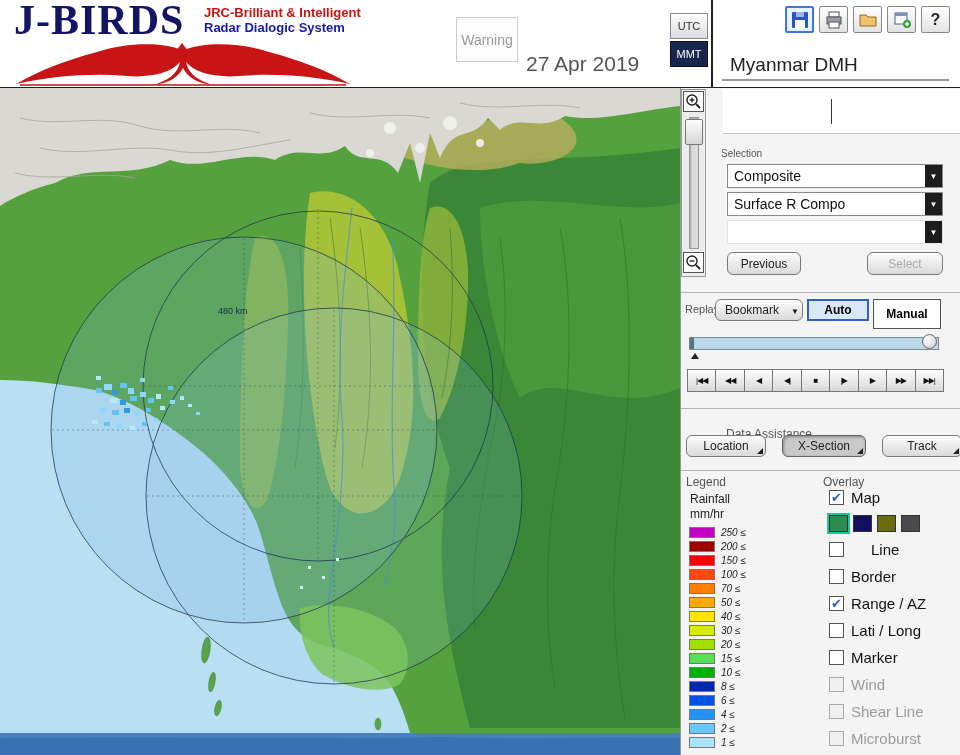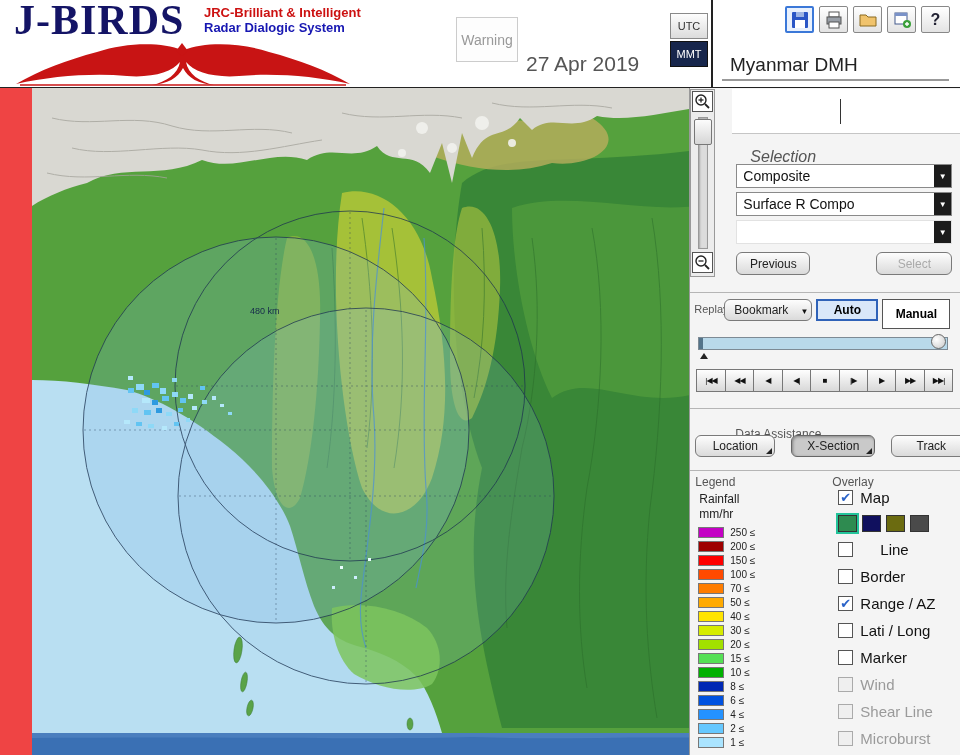--- a/index.html
+++ b/index.html
@@ -1,17 +1,17 @@
 <!DOCTYPE html>
 <html><head>
 <meta charset="utf-8">
 <style>
   * { margin:0; padding:0; box-sizing:border-box; }
   body { font-family:"Liberation Sans", sans-serif; background:#888; }
-  .app { position:relative; width:960px; height:755px; background:#ef4444; overflow:hidden;padding-left:16px; }
+  .app { position:relative; width:960px; height:755px; background:#15803d; overflow:hidden;padding-left:16px; }
 
   
   .header { position:absolute; left:0; top:0; width:960px; height:88px; background:#fff; border-bottom:1px solid #222; }
   .logo { position:absolute; left:8px; top:0; width:380px; height:86px; }
   .logo-title { position:absolute; left:6px; top:-4px; font-family:"Liberation Serif", serif; font-weight:bold; font-size:42px; color:#141466; letter-spacing:1px; }
   .logo-sub { position:absolute; left:196px; top:6px; line-height:1.15; font-weight:bold; font-size:13px; white-space:nowrap; }
   .logo-sub .l1 { color:#cc1111; }
   .logo-sub .l2 { color:#1717b2; }
   .eagle { position:absolute; left:4px; top:40px; }
 
@@ -28,40 +28,40 @@
   .toolbar { position:absolute; right:10px; top:6px; display:flex; gap:5px; }
   .tool-btn { width:29px; height:27px; background:linear-gradient(#ffffff,#e3e3e3); border:1px solid #888; border-radius:2px;
     display:flex; align-items:center; justify-content:center; }
   .tool-btn.sel { border:2px solid #3b78d8; background:#e9f1fd; }
   .help-glyph { font-size:16px; font-weight:bold; color:#223; }
   .station { position:absolute; left:722px; top:50px; width:227px; height:31px; background:#fff; border-bottom:2px solid #999;
     font-size:19px; color:#222; display:flex; align-items:center; padding-left:8px; }
 
   
   .mainbody { position:absolute; left:0; top:88px; width:960px; height:667px; display:flex; }
-  .map-area { position:relative; width:680px; height:667px; background:#55a13d; overflow:hidden;margin-left:32px; }
+  .map-area { position:relative; width:680px; height:667px; background:#55a13d; overflow:hidden; }
   .map-area svg { display:block; }
 
   .side { position:relative; width:280px; height:667px; background:#f4f4f4; overflow:hidden; border-left:1px solid #999; }
 
   
   .zoomcol { position:absolute; left:0; top:1px; width:25px; height:188px; background:#ececec; border:1px solid #999; }
   .zoom-btn { position:absolute; left:1px; width:21px; height:21px; background:#fff; border:1px solid #555;
     display:flex; align-items:center; justify-content:center; }
   .zoom-in { top:1px; } .zoom-out { top:162px; }
   .zoom-track { position:absolute; left:7px; top:27px; width:10px; height:132px; background:#dcdcdc;
     border:1px solid #999; box-shadow:inset 1px 1px 2px rgba(0,0,0,.25); }
   .zoom-thumb { position:absolute; left:3px; top:29px; width:18px; height:26px;
     background:linear-gradient(#fcfcfc,#d6d6d6); border:1px solid #777; border-radius:2px; }
 
   
   .textbox { position:absolute; left:42px; top:1px; width:237px; height:45px; background:#fff; border-bottom:1px solid #c5c5c5; }
   .caret { position:absolute; left:108px; top:10px; width:1px; height:25px; background:#333; animation:blink 1s steps(1) infinite; }
   @keyframes blink { 50% { opacity:0; } }
-  .sel-label { position:absolute; left:60px; top:60px; font-size:16px; color:#555;font-style:italic; }
+  .sel-label { position:absolute; left:40px; top:60px; font-size:10px; color:#555; }
   .dd { position:absolute; left:46px; width:216px; height:24px; background:#fff; border:1px solid #8a8a8a; }
   .dd.noborder { border-color:#e2e2e2; }
   .dd-text { position:absolute; left:6px; top:3px; font-size:14px; color:#111; white-space:nowrap; }
   .dd-arrow { position:absolute; right:0; top:0; width:17px; height:22px; background:#1c1c1c; color:#fff; font-size:8px;
     display:flex; align-items:center; justify-content:center; }
   .btn3d { background:linear-gradient(#fdfdfd,#dadada); border:1px solid #7a7a7a; border-radius:6px;
     display:flex; align-items:center; justify-content:center; font-size:12px; color:#222; }
   .prev-btn { position:absolute; left:46px; top:164px; width:74px; height:23px; }
   .select-btn { position:absolute; left:186px; top:164px; width:76px; height:23px; color:#aaa; }
 
@@ -95,21 +95,21 @@
   .da-btn .corner { position:absolute; right:2px; bottom:2px; width:0; height:0;
     border-left:6px solid transparent; border-bottom:6px solid #222; }
   .da-btn.pressed { background:#c9c9c9; border:1px solid #666; box-shadow:inset 1px 1px 3px rgba(0,0,0,.35); }
 
   
   .lo-sect { top:382px; height:285px; }
   .legend-label { position:absolute; left:5px; top:4px; font-size:12px; }
   .overlay-label { position:absolute; left:142px; top:4px; font-size:12px; }
   .rainfall { position:absolute; left:9px; top:21px; font-size:12px; color:#222; }
   .mmhr { position:absolute; left:9px; top:36px; font-size:12px; color:#222; }
-  .legend-rows { position:absolute; left:8px; top:55px; }
+  .legend-rows { position:absolute; left:8px; top:55px;font-style:italic; }
   .legend-row { display:flex; align-items:center; height:12px; margin-bottom:2px; }
   .legend-swatch { width:26px; height:11px; border:1px solid #777; margin-right:6px; }
   .legend-val { font-size:10px; color:#222; white-space:nowrap; }
 
   .ov-rows { position:absolute; left:148px; top:18px; width:130px; }
   .ov-row { position:absolute; left:0; display:flex; align-items:center; }
   .cb { width:15px; height:15px; background:#fff; border:1px solid #555; margin-right:7px;
     display:flex; align-items:center; justify-content:center; font-size:13px; color:#2a63c8; line-height:1; }
   .ov-text { font-size:15px; color:#111; white-space:nowrap; }
   .ov-row.disabled .cb { background:#efefef; border-color:#aaa; }

